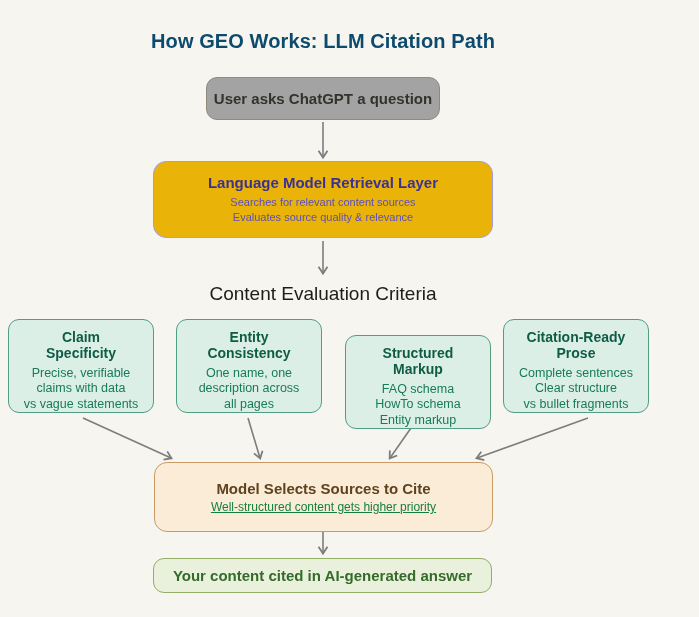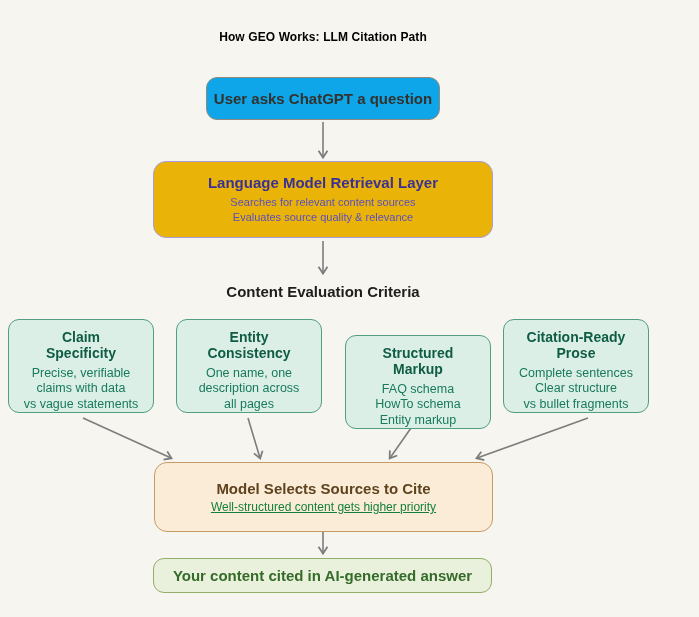--- a/index.html
+++ b/index.html
@@ -7,47 +7,47 @@
     width: 699px; height: 617px;
     background: #f7f5ef;
     font-family: "Liberation Sans", sans-serif;
     position: relative;
     overflow: hidden;
   }
   #canvas { position: absolute; inset: 0; width: 699px; height: 617px; }
 
   #diagram-title {
     position: absolute; top: 30px; left: 0; width: 646px;
-    text-align: center; font-size: 12px; font-weight: bold;
-    color: #000000; letter-spacing: 0.1px;
+    text-align: center; font-size: 20px; font-weight: bold;
+    color: #0c4a6e; letter-spacing: 0.1px;
   }
 
   .node {
     position: absolute; box-sizing: border-box;
     display: flex; flex-direction: column;
     align-items: center; justify-content: center;
     text-align: center;
   }
 
   #node-user-question {
     left: 206px; top: 77px; width: 234px; height: 43px;
-    background: #0ea5e9; border: 1.5px solid #8f8a7d; border-radius: 11px;
+    background: #a3a3a3; border: 1.5px solid #8f8a7d; border-radius: 11px;
     font-size: 15px; font-weight: bold; color: #33322d;
   }
 
   #node-retrieval-layer {
     left: 153px; top: 161px; width: 340px; height: 77px;
     background: #eab308; border: 1.5px solid #a59ede; border-radius: 13px;
   }
   .retrieval-title { font-size: 15px; font-weight: bold; color: #3b3193; margin-bottom: 4px; }
   .retrieval-line  { font-size: 11px; color: #5a4fc2; line-height: 1.35; }
 
   #criteria-heading {
     position: absolute; top: 283px; left: 123px; width: 400px;
-    text-align: center; font-size: 15px; font-weight: bold; color: #1d1d1b;
+    text-align: center; font-size: 19px; font-weight: normal; color: #1d1d1b;
   }
 
   .criterion {
     top: 319px; width: 146px; height: 94px;
     background: #dcefe7; border: 1.5px solid #519e85; border-radius: 11px;
     justify-content: flex-start; padding-top: 9px;
   }
   #criterion-0 { left: 8px; }
   #criterion-1 { left: 176px; }
   #criterion-2 { left: 345px; margin-top: 16px; }

